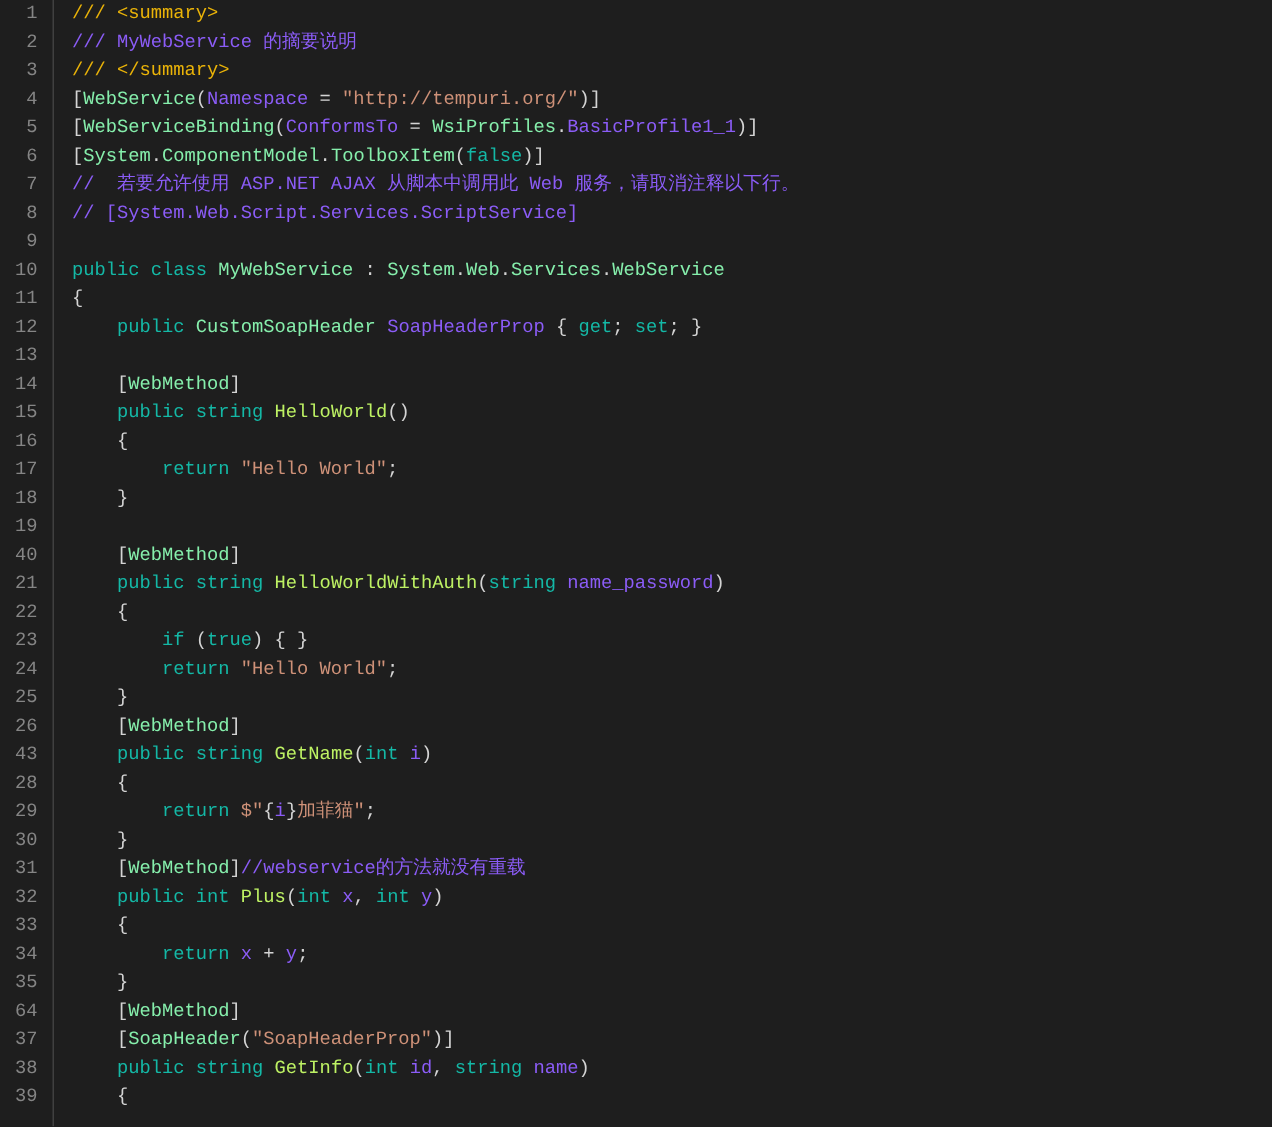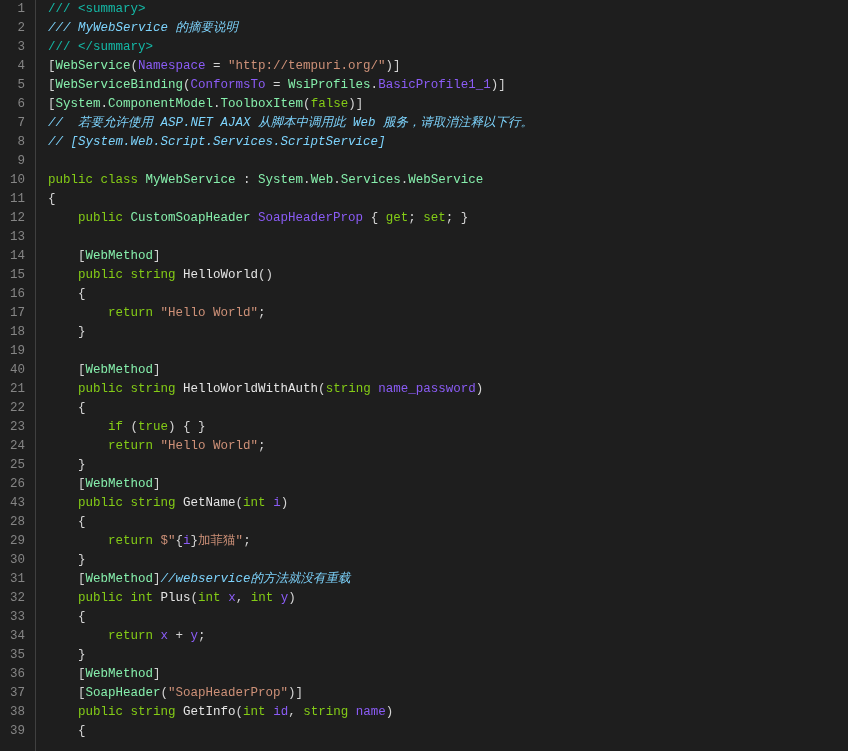--- a/index.html
+++ b/index.html
@@ -26,25 +26,25 @@
     user-select: none;
     border-right: 1px solid #404040;
     min-width: 36px;
   }
   .code {
     padding-left: 12px;
     white-space: pre;
     flex: 1;
   }
   .line { height: 19px; }
-  .c-comment { color: #14b8a6; }
-  .c-comment-it { color: #7dd3fc; font-style: italic; }
-  .c-keyword { color: #84cc16; text-align: center; }
+  .c-comment { color: #eab308; }
+  .c-comment-it { color: #8b5cf6; }
+  .c-keyword { color: #14b8a6; text-align: center; }
   .c-type { color: #86efac; }
-  .c-method { color: #e5e5e5; }
+  .c-method { color: #bef264; }
   .c-string { color: #ce9178; }
   .c-var { color: #8b5cf6; }
   .c-punc { color: #d4d4d4; }
 </style>
 </head>
 <body>
 
 <div class="editor">
   <div class="gutter" id="gutter">
       <div class="line">1</div>
@@ -75,19 +75,19 @@
       <div class="line">26</div>
       <div class="line">43</div>
       <div class="line">28</div>
       <div class="line">29</div>
       <div class="line">30</div>
       <div class="line">31</div>
       <div class="line">32</div>
       <div class="line">33</div>
       <div class="line">34</div>
       <div class="line">35</div>
-      <div class="line">36</div>
+      <div class="line">64</div>
       <div class="line">37</div>
       <div class="line">38</div>
       <div class="line">39</div>
     </div>
   <div class="code" id="code"><div class="line"><span class="c-comment">/// &lt;summary&gt;</span></div><div class="line"><span class="c-comment-it">/// MyWebService 的摘要说明</span></div><div class="line"><span class="c-comment">/// &lt;/summary&gt;</span></div><div class="line"><span class="c-punc">[</span><span class="c-type">WebService</span><span class="c-punc">(</span><span class="c-var">Namespace</span><span class="c-punc"> = </span><span class="c-string">"http://tempuri.org/"</span><span class="c-punc">)]</span></div><div class="line"><span class="c-punc">[</span><span class="c-type">WebServiceBinding</span><span class="c-punc">(</span><span class="c-var">ConformsTo</span><span class="c-punc"> = </span><span class="c-type">WsiProfiles</span><span class="c-punc">.</span><span class="c-var">BasicProfile1_1</span><span class="c-punc">)]</span></div><div class="line"><span class="c-punc">[</span><span class="c-type">System</span><span class="c-punc">.</span><span class="c-type">ComponentModel</span><span class="c-punc">.</span><span class="c-type">ToolboxItem</span><span class="c-punc">(</span><span class="c-keyword">false</span><span class="c-punc">)]</span></div><div class="line"><span class="c-comment-it">//  若要允许使用 ASP.NET AJAX 从脚本中调用此 Web 服务，请取消注释以下行。</span></div><div class="line"><span class="c-comment-it">// [System.Web.Script.Services.ScriptService]</span></div><div class="line">&nbsp;</div><div class="line"><span class="c-keyword">public</span><span> </span><span class="c-keyword">class</span><span> </span><span class="c-type">MyWebService</span><span class="c-punc"> : </span><span class="c-type">System</span><span class="c-punc">.</span><span class="c-type">Web</span><span class="c-punc">.</span><span class="c-type">Services</span><span class="c-punc">.</span><span class="c-type">WebService</span></div><div class="line"><span class="c-punc">{</span></div><div class="line"><span>    </span><span class="c-keyword">public</span><span> </span><span class="c-type">CustomSoapHeader</span><span> </span><span class="c-var">SoapHeaderProp</span><span class="c-punc"> { </span><span class="c-keyword">get</span><span class="c-punc">; </span><span class="c-keyword">set</span><span class="c-punc">; }</span></div><div class="line">&nbsp;</div><div class="line"><span class="c-punc">    [</span><span class="c-type">WebMethod</span><span class="c-punc">]</span></div><div class="line"><span>    </span><span class="c-keyword">public</span><span> </span><span class="c-keyword">string</span><span> </span><span class="c-method">HelloWorld</span><span class="c-punc">()</span></div><div class="line"><span class="c-punc">    {</span></div><div class="line"><span>        </span><span class="c-keyword">return</span><span> </span><span class="c-string">"Hello World"</span><span class="c-punc">;</span></div><div class="line"><span class="c-punc">    }</span></div><div class="line">&nbsp;</div><div class="line"><span class="c-punc">    [</span><span class="c-type">WebMethod</span><span class="c-punc">]</span></div><div class="line"><span>    </span><span class="c-keyword">public</span><span> </span><span class="c-keyword">string</span><span> </span><span class="c-method">HelloWorldWithAuth</span><span class="c-punc">(</span><span class="c-keyword">string</span><span> </span><span class="c-var">name_password</span><span class="c-punc">)</span></div><div class="line"><span class="c-punc">    {</span></div><div class="line"><span>        </span><span class="c-keyword">if</span><span class="c-punc"> (</span><span class="c-keyword">true</span><span class="c-punc">) { }</span></div><div class="line"><span>        </span><span class="c-keyword">return</span><span> </span><span class="c-string">"Hello World"</span><span class="c-punc">;</span></div><div class="line"><span class="c-punc">    }</span></div><div class="line"><span class="c-punc">    [</span><span class="c-type">WebMethod</span><span class="c-punc">]</span></div><div class="line"><span>    </span><span class="c-keyword">public</span><span> </span><span class="c-keyword">string</span><span> </span><span class="c-method">GetName</span><span class="c-punc">(</span><span class="c-keyword">int</span><span> </span><span class="c-var">i</span><span class="c-punc">)</span></div><div class="line"><span class="c-punc">    {</span></div><div class="line"><span>        </span><span class="c-keyword">return</span><span> </span><span class="c-string">$"</span><span class="c-punc">{</span><span class="c-var">i</span><span class="c-punc">}</span><span class="c-string">加菲猫"</span><span class="c-punc">;</span></div><div class="line"><span class="c-punc">    }</span></div><div class="line"><span class="c-punc">    [</span><span class="c-type">WebMethod</span><span class="c-punc">]</span><span class="c-comment-it">//webservice的方法就没有重载</span></div><div class="line"><span>    </span><span class="c-keyword">public</span><span> </span><span class="c-keyword">int</span><span> </span><span class="c-method">Plus</span><span class="c-punc">(</span><span class="c-keyword">int</span><span> </span><span class="c-var">x</span><span class="c-punc">, </span><span class="c-keyword">int</span><span> </span><span class="c-var">y</span><span class="c-punc">)</span></div><div class="line"><span class="c-punc">    {</span></div><div class="line"><span>        </span><span class="c-keyword">return</span><span> </span><span class="c-var">x</span><span class="c-punc"> + </span><span class="c-var">y</span><span class="c-punc">;</span></div><div class="line"><span class="c-punc">    }</span></div><div class="line"><span class="c-punc">    [</span><span class="c-type">WebMethod</span><span class="c-punc">]</span></div><div class="line"><span class="c-punc">    [</span><span class="c-type">SoapHeader</span><span class="c-punc">(</span><span class="c-string">"SoapHeaderProp"</span><span class="c-punc">)]</span></div><div class="line"><span>    </span><span class="c-keyword">public</span><span> </span><span class="c-keyword">string</span><span> </span><span class="c-method">GetInfo</span><span class="c-punc">(</span><span class="c-keyword">int</span><span> </span><span class="c-var">id</span><span class="c-punc">, </span><span class="c-keyword">string</span><span> </span><span class="c-var">name</span><span class="c-punc">)</span></div><div class="line"><span class="c-punc">    {</span></div></div>
 </div>
 
 </body></html>

